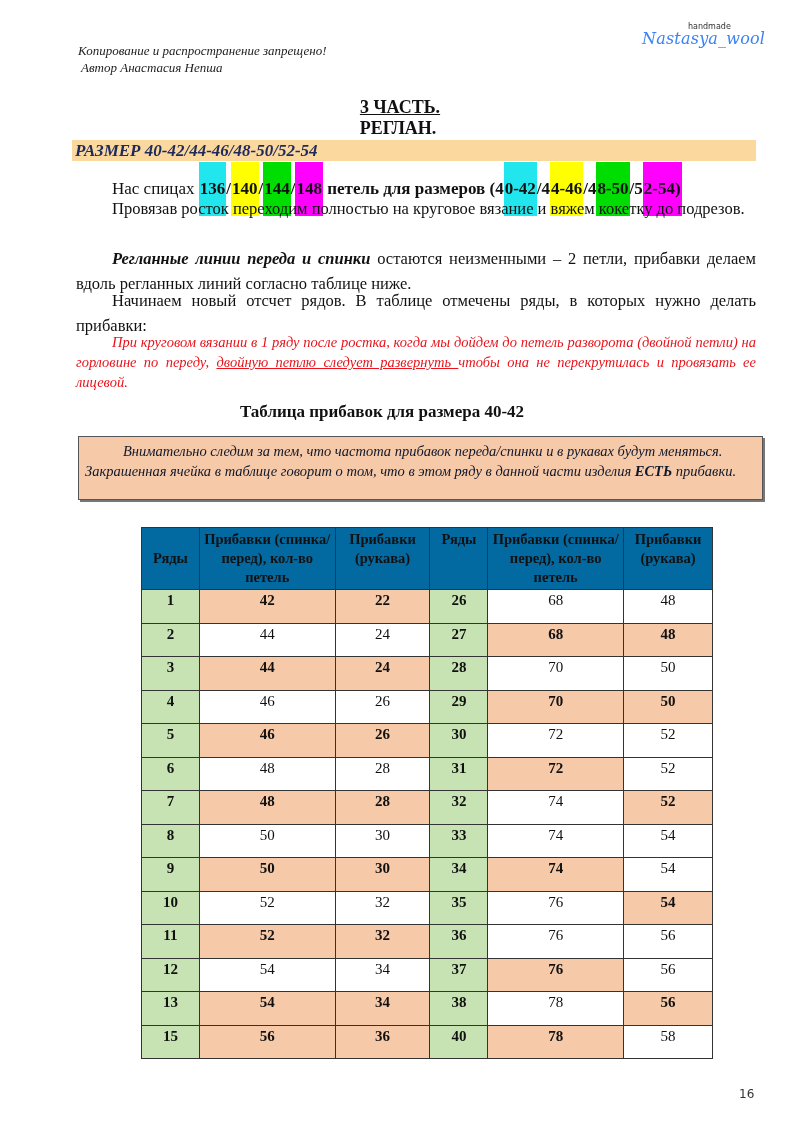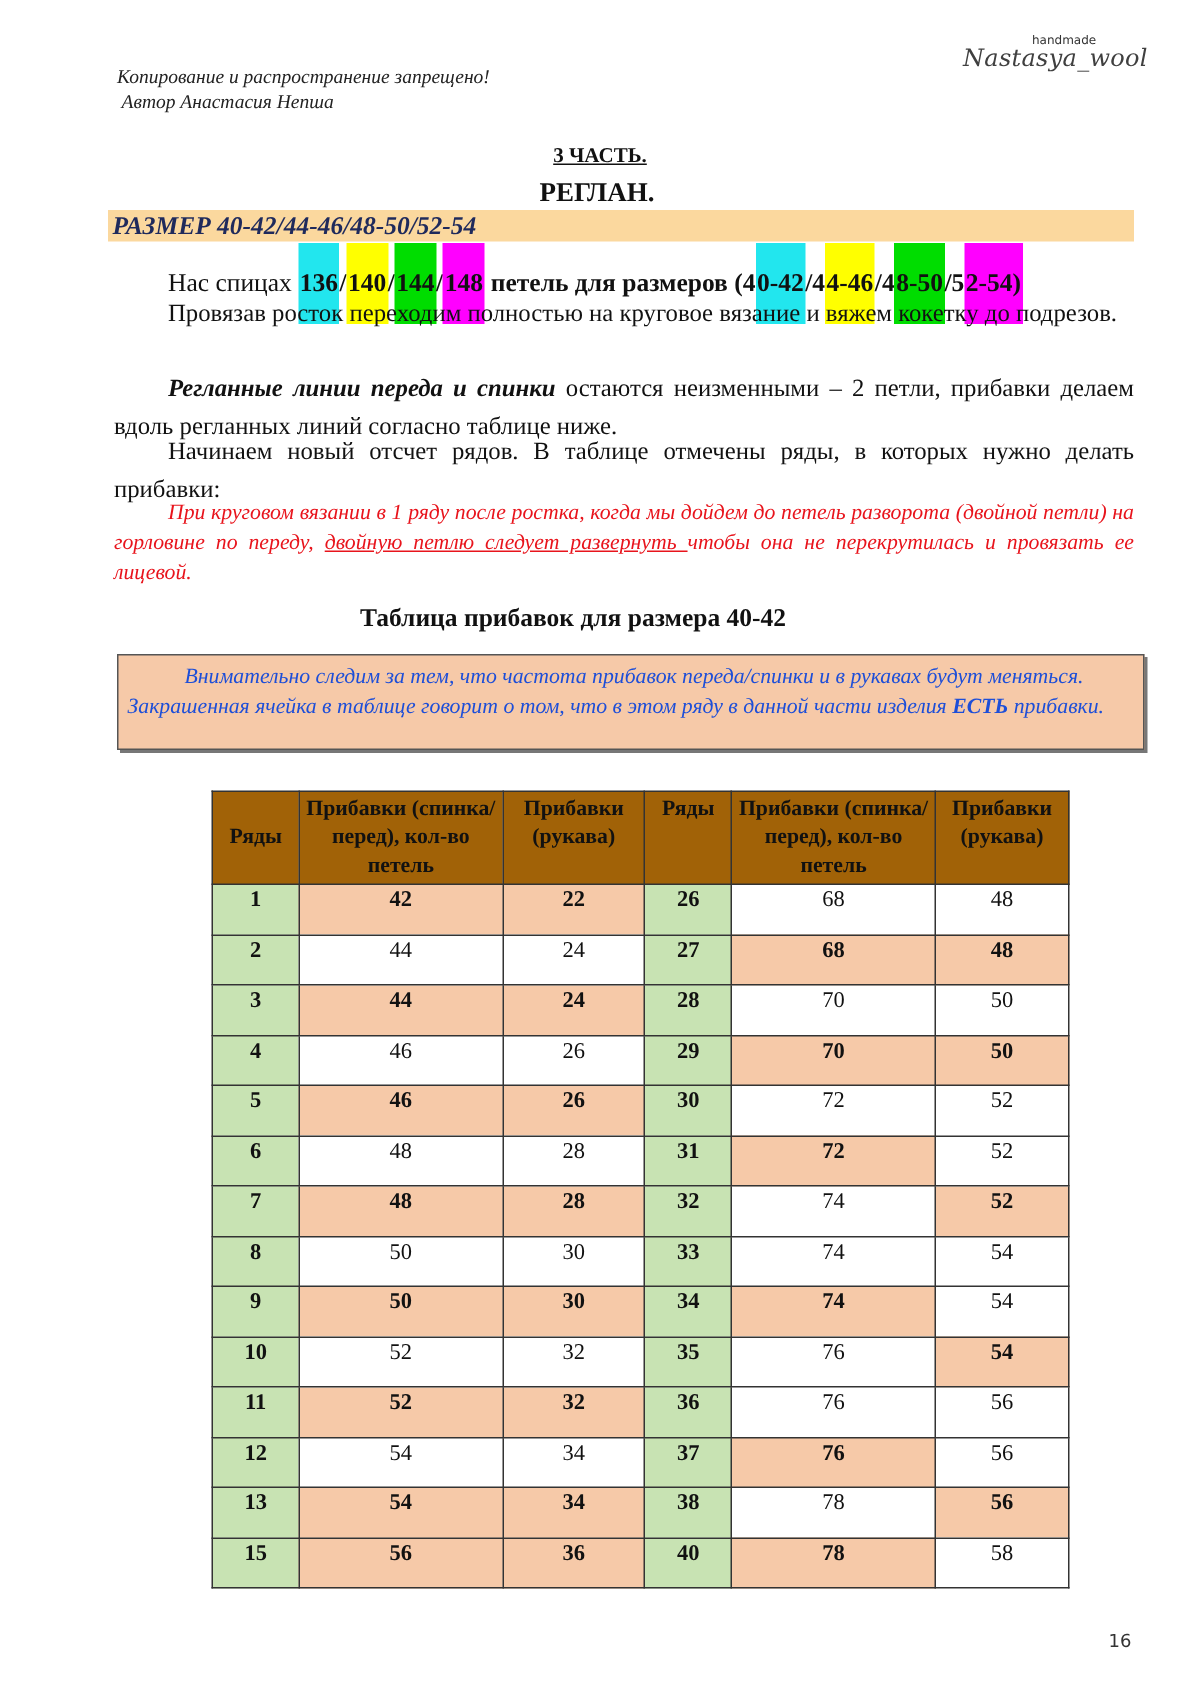--- a/index.html
+++ b/index.html
@@ -1,40 +1,40 @@
 <!DOCTYPE html>
 <html><head>
 <meta charset="utf-8">
 <style>
   html, body { margin: 0; padding: 0; background: #ffffff; }
   body { width: 800px; height: 1131px; position: relative; overflow: hidden; font-family: "Liberation Serif", serif; color: #111; }
   .hdr-left { position: absolute; left: 78px; top: 42px; font-style: italic; font-size: 13px; line-height: 17px; color: #222; }
   .hdr-left .l2 { padding-left: 3px; }
   .logo { position: absolute; left: 640px; top: 22px; width: 130px; height: 30px; }
   .logo .hm { position: absolute; left: 48px; top: 0; font-family: "DejaVu Sans", sans-serif; font-size: 8px; color: #333; text-align: right; }
-  .logo .nm { position: absolute; left: 2px; top: 7px; font-family: "DejaVu Serif", serif; font-style: italic; font-size: 16px; color: #404040; letter-spacing: 0.2px; }
-  .title1 { position: absolute; left: 0; width: 800px; top: 97px; text-align: center; font-weight: bold; font-size: 14px; text-decoration: underline; }
+  .logo .nm { position: absolute; left: 2px; top: 7px; font-family: "DejaVu Serif", serif; font-style: italic; font-size: 16px; color: #3b82f6; letter-spacing: 0.2px; }
+  .title1 { position: absolute; left: 0; width: 800px; top: 97px; text-align: center; font-weight: bold; font-size: 18px; text-decoration: underline; }
   .title2 { position: absolute; left: 0; width: 796px; top: 118px; text-align: center; font-weight: bold; font-size: 18px; }
   .size-bar { position: absolute; left: 72px; top: 140px; width: 684px; height: 21px; background: #fbd89e; }
   .size-bar span { position: absolute; left: 3px; top: 0; font-weight: bold; font-style: italic; font-size: 17px; color: #1f2a5c; line-height: 21px; }
   .needles { position: absolute; left: 112px; top: 162px; font-size: 17px; line-height: 22px; white-space: nowrap; }
   .needles b { font-weight: bold; }
   .hl { display: inline-block; padding: 16px 1px; }
   .para { position: absolute; left: 76px; width: 680px; font-size: 16.5px; line-height: 25px; text-align: justify; }
   .para .ind { padding-left: 36px; }
   .red { position: absolute; left: 76px; width: 680px; top: 332px; font-size: 14.5px; line-height: 20px; font-style: italic; color: #e8141c; text-align: justify; }
   .red .ind { padding-left: 36px; }
   .red u { text-decoration: underline; }
   .table-title { position: absolute; left: 0; width: 764px; top: 402px; text-align: center; font-weight: bold; font-size: 17px; }
-  .note { position: absolute; left: 78px; top: 436px; width: 685px; height: 64px; background: #f6c9a8; border: 1.5px solid #555; box-shadow: 2px 2px 0 #777; box-sizing: border-box; padding: 4px 6px; font-style: italic; font-size: 14.5px; line-height: 20px; color: #1d4ed8; }
+  .note { position: absolute; left: 78px; top: 436px; width: 685px; height: 64px; background: #f6c9a8; border: 1.5px solid #555; box-shadow: 2px 2px 0 #777; box-sizing: border-box; padding: 4px 6px; font-style: italic; font-size: 14.5px; line-height: 20px; color: #0f172a; }
   .note .ind { padding-left: 38px; }
   .note b { font-weight: bold; }
   table.inc { position: absolute; left: 141px; top: 527px; width: 572px; border-collapse: collapse; font-weight: bold; font-size: 15px; }
   table.inc td, table.inc th { border: 1.2px solid #333; text-align: center; padding: 0; }
-  table.inc th { background: #a16207; font-weight: bold; font-size: 14.5px; line-height: 19px; vertical-align: middle; height: 59px; }
+  table.inc th { background: #0369a1; font-weight: bold; font-size: 14.5px; line-height: 19px; vertical-align: middle; height: 59px; }
   table.inc th.top { vertical-align: top; padding-top: 2px; }
   table.inc td { height: 30.5px; vertical-align: top; padding-top: 2px; }
   table.inc td.rn { background: #c8e3b3; }
   table.inc td.on { background: #f6c9a8; text-align: center; }
   table.inc td.off { background: #ffffff; font-weight: normal; }
   .pagenum { position: absolute; left: 739px; top: 1087px; font-family: "DejaVu Sans", sans-serif; font-size: 12px; color: #333; }
 </style>
 </head>
 <body>
 

